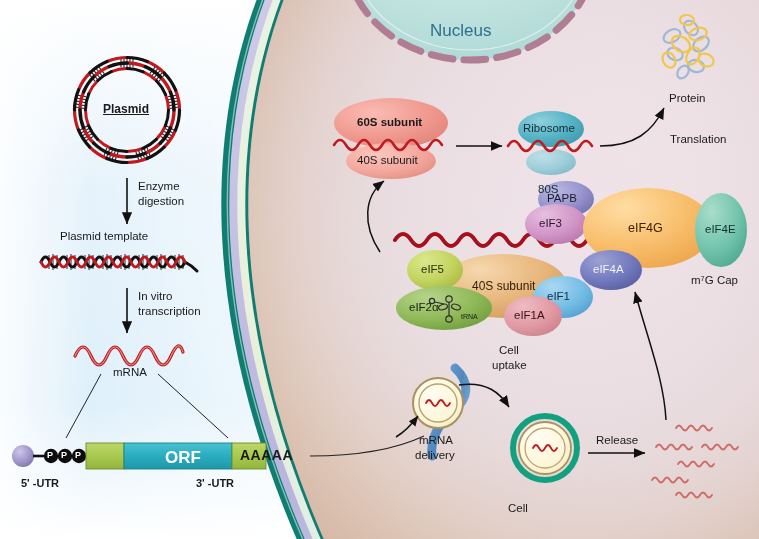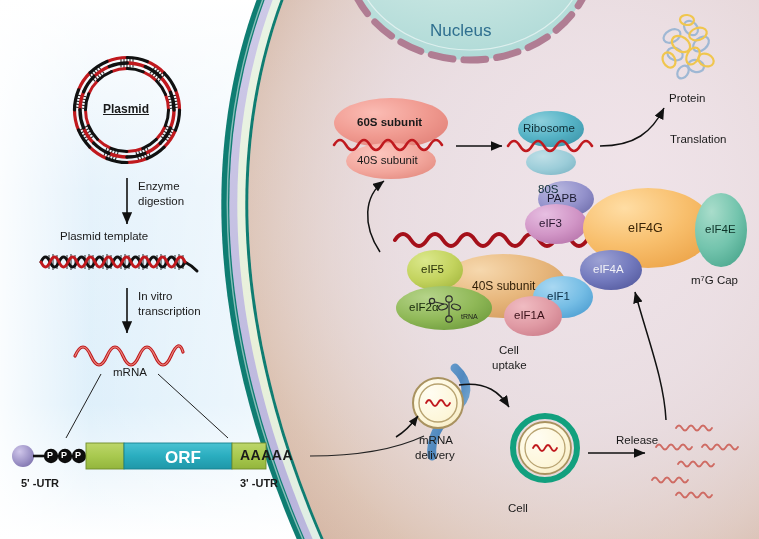--- a/index.html
+++ b/index.html
@@ -507,21 +507,21 @@
 
 <div class="lbl" style="left:113px;top:366px;font-size:11.5px;">mRNA</div>
 
 <div class="lbl" style="left:47px;top:450px;font-size:9px;font-weight:bold;color:#fff;">P</div>
 <div class="lbl" style="left:61px;top:450px;font-size:9px;font-weight:bold;color:#fff;">P</div>
 <div class="lbl" style="left:75px;top:450px;font-size:9px;font-weight:bold;color:#fff;">P</div>
 
 <div class="lbl" style="left:165px;top:448px;font-size:17px;font-weight:bold;color:#fff;">ORF</div>
 
 <div class="lbl" style="left:21px;top:477px;font-size:11px;font-weight:bold;">5' -UTR</div>
-<div class="lbl" style="left:196px;top:477px;font-size:11px;font-weight:bold;margin-left:44px;">3' -UTR</div>
+<div class="lbl" style="left:196px;top:477px;font-size:11px;font-weight:bold;">3' -UTR</div>
 
 <div class="lbl" style="left:240px;top:447px;font-size:14px;font-weight:bold;letter-spacing:0.5px;">AAAAA</div>
 
 <div class="lbl" style="left:430px;top:21px;font-size:17px;color:#2f6f8f;">Nucleus</div>
 
 <div class="lbl" style="left:669px;top:92px;font-size:11.5px;">Protein</div>
 
 <div class="lbl" style="left:670px;top:133px;font-size:11.5px;">Translation</div>
 
 <div class="lbl" style="left:357px;top:116px;font-size:11.5px;color:#1a1a1a;font-weight:bold;">60S subunit</div>
@@ -542,17 +542,17 @@
 <div class="lbl" style="left:461px;top:313px;font-size:7px;color:#1a1a1a;">tRNA</div>
 
 <div class="lbl" style="left:691px;top:274px;font-size:11.5px;">m⁷G Cap</div>
 
 <div class="lbl" style="left:499px;top:344px;font-size:11.5px;">Cell</div>
 <div class="lbl" style="left:492px;top:359px;font-size:11.5px;">uptake</div>
 
 <div class="lbl" style="left:419px;top:434px;font-size:11.5px;">mRNA</div>
 <div class="lbl" style="left:415px;top:449px;font-size:11.5px;">delivery</div>
 
-<div class="lbl" style="left:596px;top:434px;font-size:11.5px;margin-left:20px;">Release</div>
+<div class="lbl" style="left:596px;top:434px;font-size:11.5px;">Release</div>
 
 <div class="lbl" style="left:508px;top:502px;font-size:11.5px;">Cell</div>
 
 </div>
 
 </body></html>

